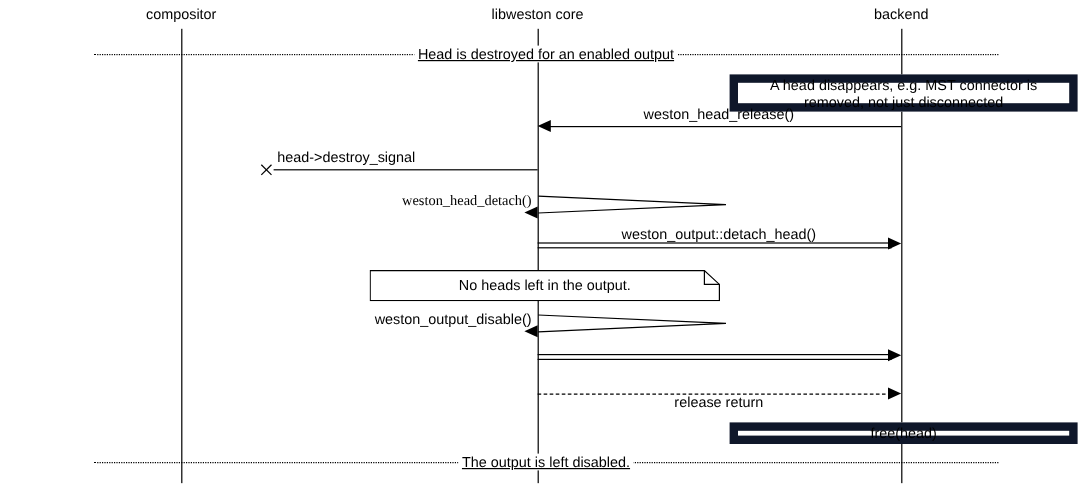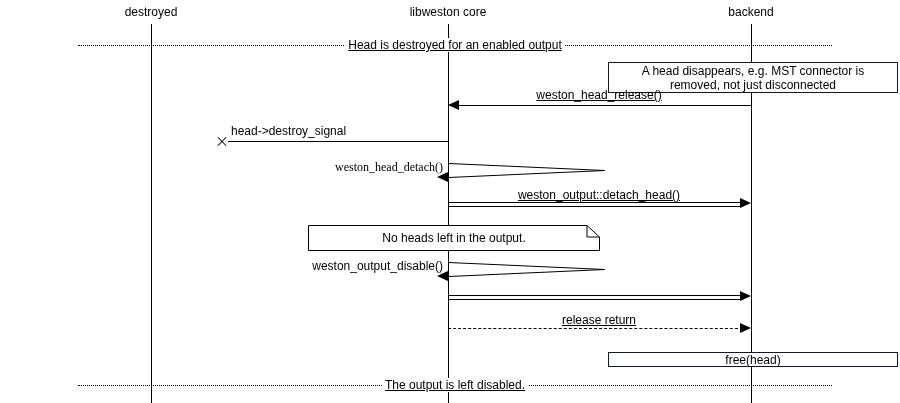--- a/index.html
+++ b/index.html
@@ -72,21 +72,20 @@
   .msg-label {
     position: absolute;
     font-size: 12px;
     line-height: 14px;
     white-space: nowrap;
     background: transparent;
   }
   .msg-label.centered {
     transform: translateX(-50%);
     text-align: center;
-    text-decoration: underline;
   }
   .msg-label.right-aligned {
     transform: translateX(-100%);
     text-align: right;
   }
 
   
   .arrow-left {
     position: absolute;
     width: 0;
@@ -126,21 +125,21 @@
   
   .self-loop {
     position: absolute;
   }
   .self-loop svg { display: block; }
 
   
   .note-box {
     position: absolute;
     box-sizing: border-box;
-    border: 1px solid #0f172a;
+    border: 7px solid #0f172a;
     background: #ffffff;
     font-size: 12px;
     line-height: 14px;
     text-align: center;
     color: #000000;
     display: flex;
     align-items: center;
     justify-content: center;
     padding: 2px 4px;
   }
@@ -159,21 +158,21 @@
     z-index: 2;
     width: 100%;
     text-align: center;
   }
 </style>
 </head>
 <body>
 
 <div id="canvas">
 
-  <div class="participant-label" style="left:151px; top:5px;">destroyed</div>
+  <div class="participant-label" style="left:151px; top:5px;">compositor</div>
   <div class="participant-label" style="left:448px; top:5px;">libweston core</div>
   <div class="participant-label" style="left:751px; top:5px;">backend</div>
 
   <div class="lifeline" style="left:151px; top:24px; height:379px;"></div>
   <div class="lifeline" style="left:448px; top:24px; height:379px;"></div>
   <div class="lifeline" style="left:751px; top:24px; height:379px;"></div>
 
   <div class="separator" style="left:78px; top:45px; width:754px;"></div>
   <div class="separator-label" style="left:455px; top:38px;">Head is destroyed for an enabled output</div>
 
@@ -214,21 +213,21 @@
   <div class="self-loop" style="left:448px; top:257px;">
     <svg width="162" height="24" viewBox="0 0 162 24">
       <path d="M 0.5 5.5 L 157 12.5 L 0.5 19.5" fill="none" stroke="#000000" stroke-width="1"></path>
     </svg>
   </div>
   <div class="arrow-right" style="left:448px; top:271px; transform:rotate(180deg); transform-origin:left center;"></div>
 
   <div class="msg-line double" style="left:448px; top:295px; width:295px;"></div>
   <div class="arrow-right" style="left:740px; top:291px;"></div>
 
-  <div class="msg-label centered" style="left:599px; top:313px;">release return</div>
+  <div class="msg-label centered" style="left:599px; top:328px;">release return</div>
   <div class="msg-line dotted" style="left:448px; top:328px; width:295px;"></div>
   <div class="arrow-right" style="left:740px; top:323px;"></div>
 
   <div class="note-box" style="left:608px; top:352px; width:290px; height:15px;">
     <span>free(head)</span>
   </div>
 
   <div class="separator" style="left:78px; top:385px; width:754px;"></div>
   <div class="separator-label" style="left:455px; top:378px;">The output is left disabled.</div>
 

